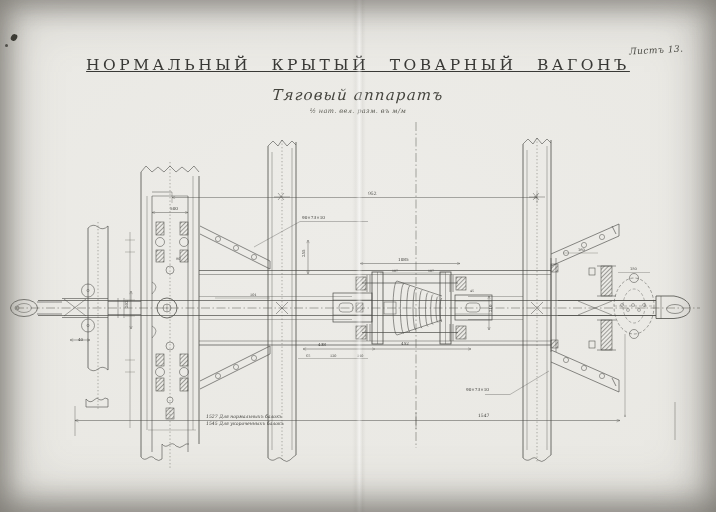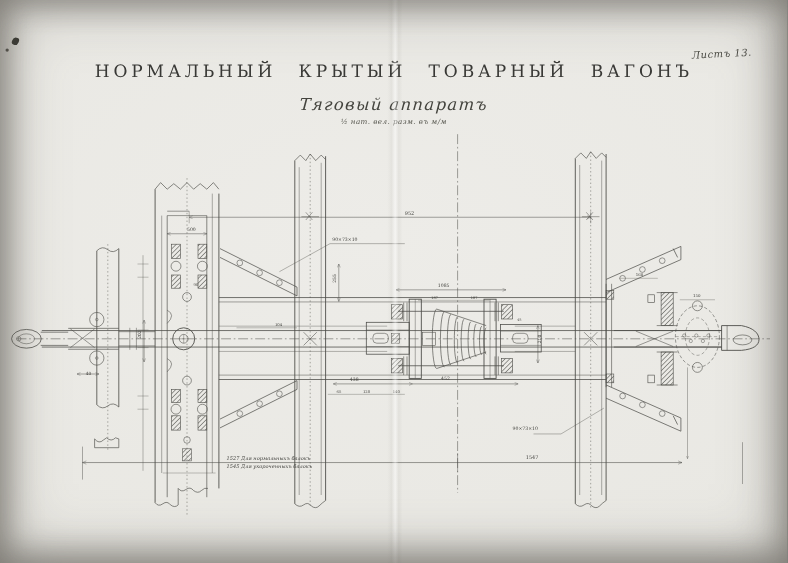--- a/index.html
+++ b/index.html
@@ -13,21 +13,21 @@
     box-shadow:inset 0 0 60px rgba(95,93,85,.40), inset 0 -14px 26px rgba(95,93,85,.30),
                inset -16px 0 30px rgba(95,93,85,.22), inset 14px 0 26px rgba(95,93,85,.25),
                inset 0 10px 22px rgba(95,93,85,.22);}
   .crease{position:absolute;left:352px;top:0;width:14px;height:512px;pointer-events:none;
     background:linear-gradient(90deg, rgba(90,88,80,0) 0%, rgba(90,88,80,.07) 28%, rgba(255,255,255,.55) 52%, rgba(90,88,80,.08) 75%, rgba(90,88,80,0) 100%);
     opacity:.8;}
   .speck1{position:absolute;left:11px;top:34px;width:6px;height:7px;background:#31312c;
     border-radius:60% 40% 55% 45%;transform:rotate(24deg);}
   .speck2{position:absolute;left:5px;top:44px;width:3px;height:3px;background:#4a4a44;border-radius:50%;}
   .title{position:absolute;left:0;top:56px;width:716px;text-align:center;
-    font-size:15.5px;letter-spacing:3.5px;word-spacing:12px;color:#39settings3936;color:#393936;}
+    font-size:15.5px;letter-spacing:3.5px;word-spacing:12px;color:#39settings3936;color:#393936;text-decoration:underline;}
   .subtitle{position:absolute;left:0;top:86px;width:716px;text-align:center;
     font-size:15px;font-style:italic;letter-spacing:1.2px;color:#44443e;transform:skewX(-4deg);}
   .scalenote{position:absolute;left:0;top:107px;width:716px;text-align:center;
     font-size:6.5px;font-style:italic;letter-spacing:.4px;color:#55554d;}
   .sheet{position:absolute;top:45px;right:32px;font-size:9px;font-style:italic;
     color:#4a4a44;transform:rotate(-3deg);letter-spacing:.5px;}
   svg{position:absolute;left:0;top:0;}
   svg text{font-family:"DejaVu Serif", serif;fill:#3e3e3a;}
 </style>
 </head>

